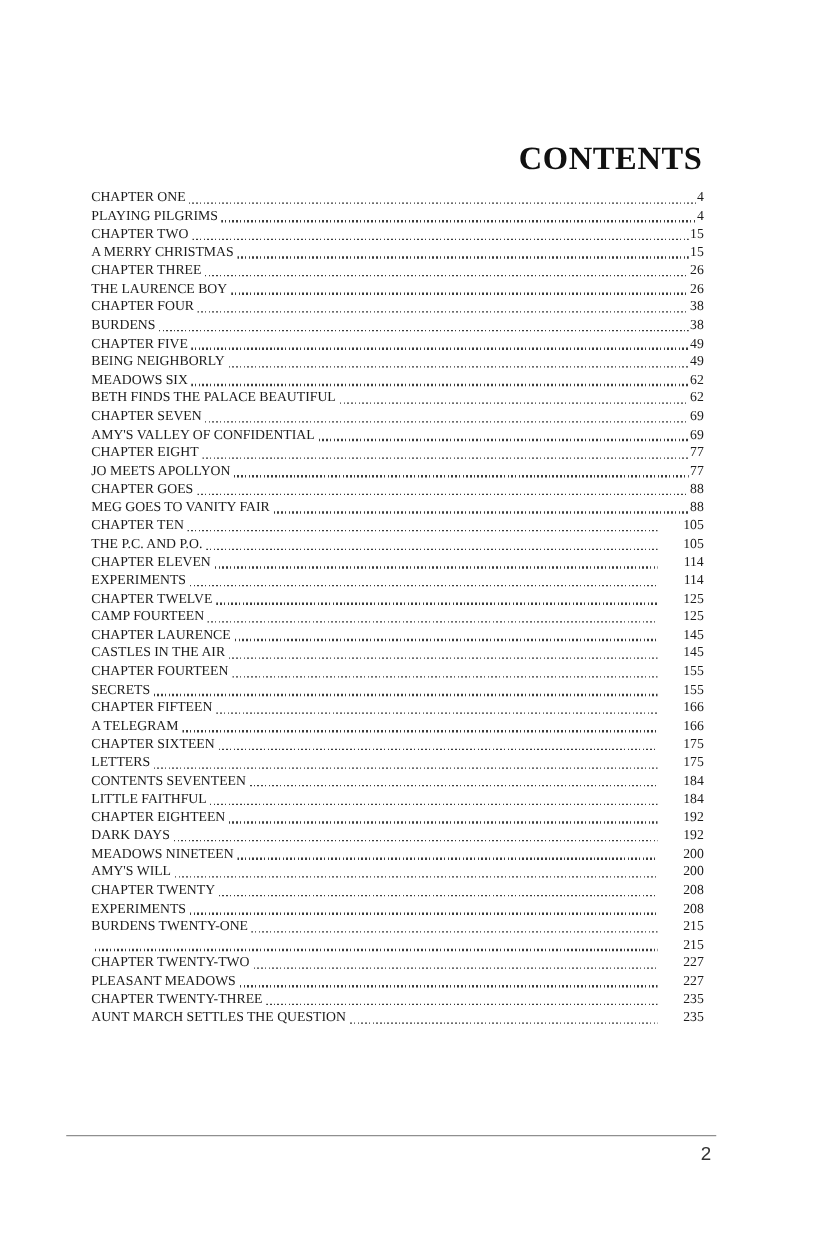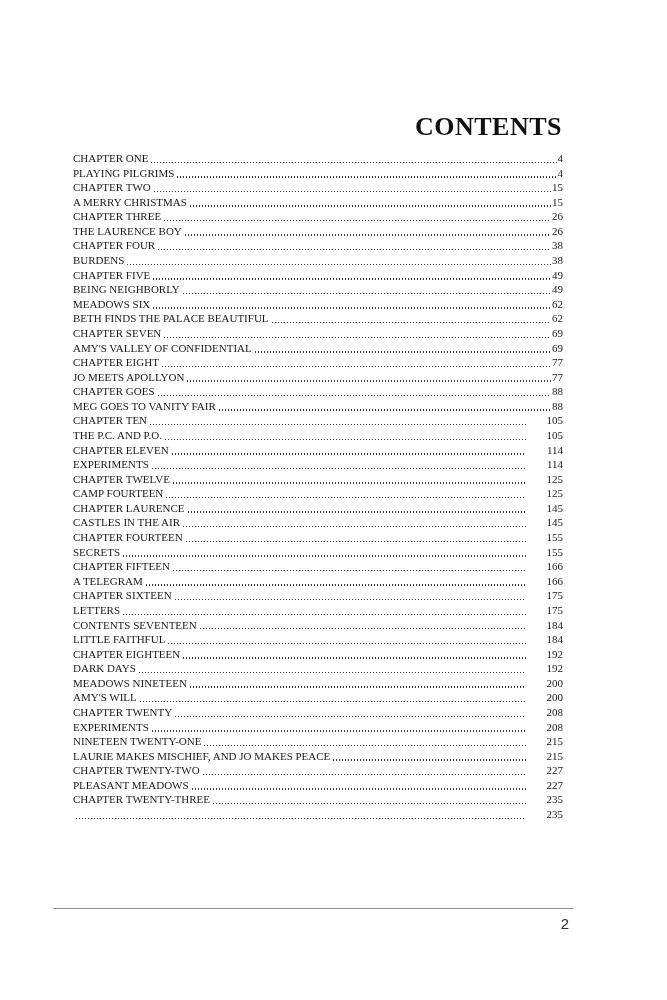--- a/index.html
+++ b/index.html
@@ -329,27 +329,26 @@
       <span class="num gap">208</span>
     </div>
 
     <div class="entry">
       <span class="label">EXPERIMENTS</span>
       <span class="dots"></span>
       <span class="num gap">208</span>
     </div>
 
     <div class="entry">
-      <span class="label">NINETEEN TWENTY-ONE</span>
+      <span class="label">BURDENS TWENTY-ONE</span>
       <span class="dots"></span>
       <span class="num gap">215</span>
     </div>
 
     <div class="entry">
-      <span class="label">LAURIE MAKES MISCHIEF, AND JO MAKES PEACE</span>
       <span class="dots"></span>
       <span class="num gap">215</span>
     </div>
 
     <div class="entry">
       <span class="label">CHAPTER TWENTY-TWO</span>
       <span class="dots"></span>
       <span class="num gap">227</span>
     </div>
 
@@ -359,20 +358,21 @@
       <span class="num gap">227</span>
     </div>
 
     <div class="entry">
       <span class="label">CHAPTER TWENTY-THREE</span>
       <span class="dots"></span>
       <span class="num gap">235</span>
     </div>
 
     <div class="entry">
+      <span class="label">AUNT MARCH SETTLES THE QUESTION</span>
       <span class="dots"></span>
       <span class="num gap">235</span>
     </div>
   </div>
 
   <div class="footer-line"></div>
 
   <div class="footer-pagenum">2</div>
 
 </div>

